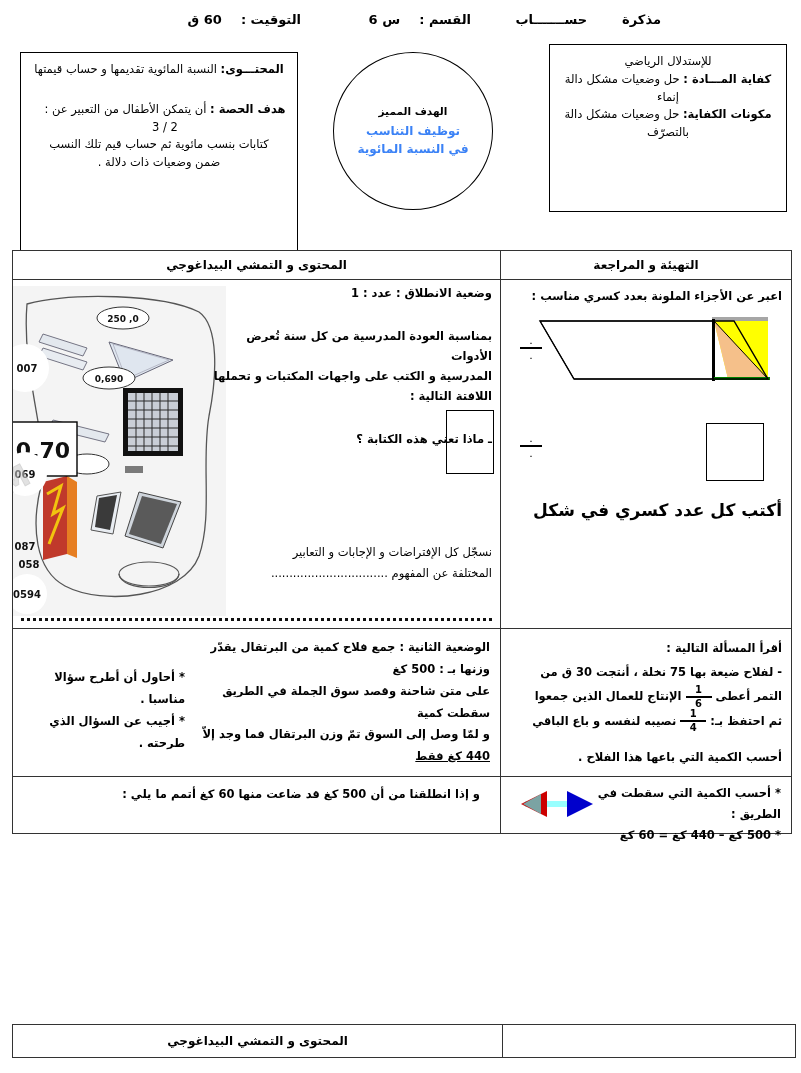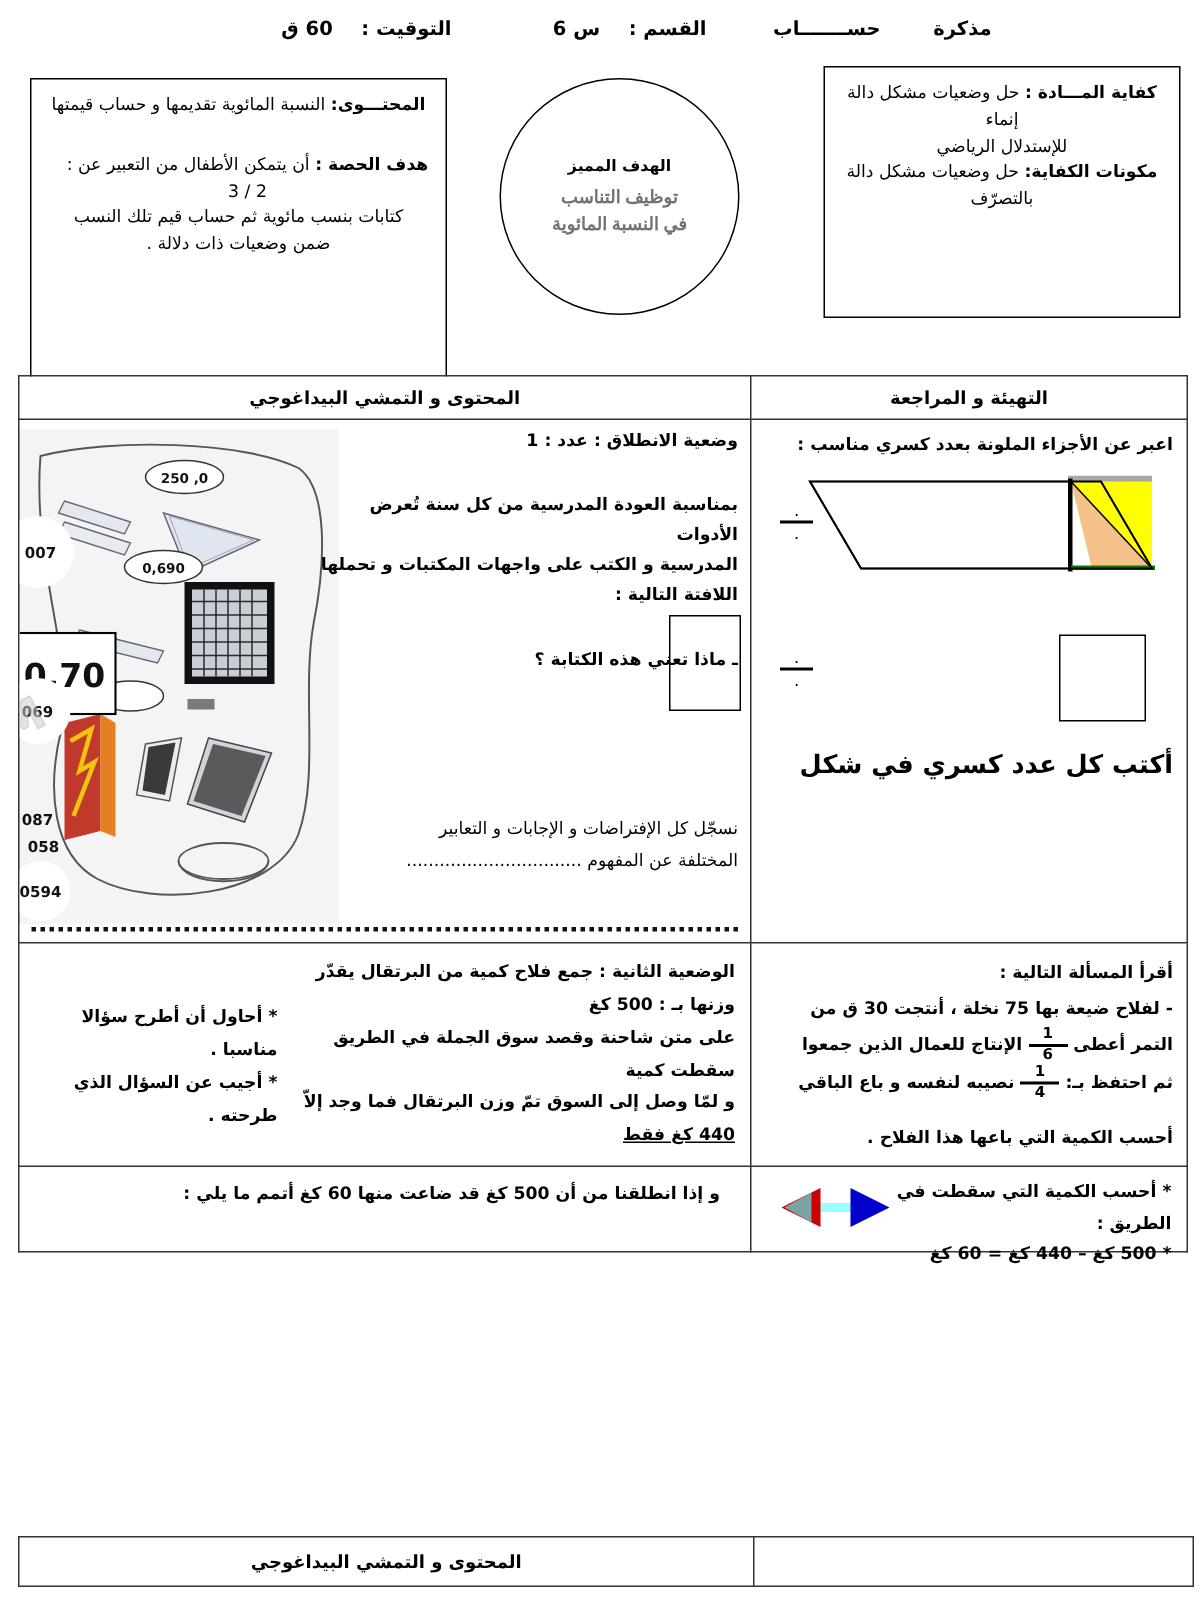--- a/index.html
+++ b/index.html
@@ -35,21 +35,21 @@
   .box .ln{display:block;}
   .objective-line{margin-top:22px;margin-left:12px;}
 
   .circle{
     position:absolute;left:333px;top:8px;width:160px;height:158px;
     border:1px solid #000;border-radius:50%;
     display:flex;flex-direction:column;align-items:center;justify-content:center;
     box-sizing:border-box;
   }
   .circle .t1{font-size:10.5px;font-weight:bold;color:#000;margin-bottom:5px;}
-  .circle .t2{font-size:12px;font-weight:bold;color:#737373;line-height:1.5;font-family:Liberation Serif, serif;}
+  .circle .t2{font-size:12px;font-weight:bold;color:#3b82f6;line-height:1.5;}
 
   
   .main-table{
     position:absolute;left:12px;top:250px;width:777px;
     border-collapse:collapse;table-layout:fixed;
   }
   .main-table td,.main-table th{
     border:1px solid #333;vertical-align:top;padding:0;
   }
   .th-row th{
@@ -172,25 +172,25 @@
     <span class="hdr-duration">
       <span>التوقيت :</span>
       <span class="sp-s"></span>
       <span>60 ق</span>
     </span>
   </div>
 
   <div class="top-zone">
 
     <div class="box box-competence">
+      <span class="ln">للإستدلال الرياضي</span>
       <span class="ln">
         <b>كفاية المـــادة :</b>
         <span>حل وضعيات مشكل دالة إنماء</span>
       </span>
-      <span class="ln">للإستدلال الرياضي</span>
       <span class="ln">
         <b>مكونات الكفاية:</b>
         <span>حل وضعيات مشكل دالة بالتصرّف</span>
       </span>
     </div>
 
     <div class="circle">
       <span class="t1">الهدف المميز</span>
       <span class="t2">توظيف التناسب</span>
       <span class="t2">في النسبة المائوية</span>

